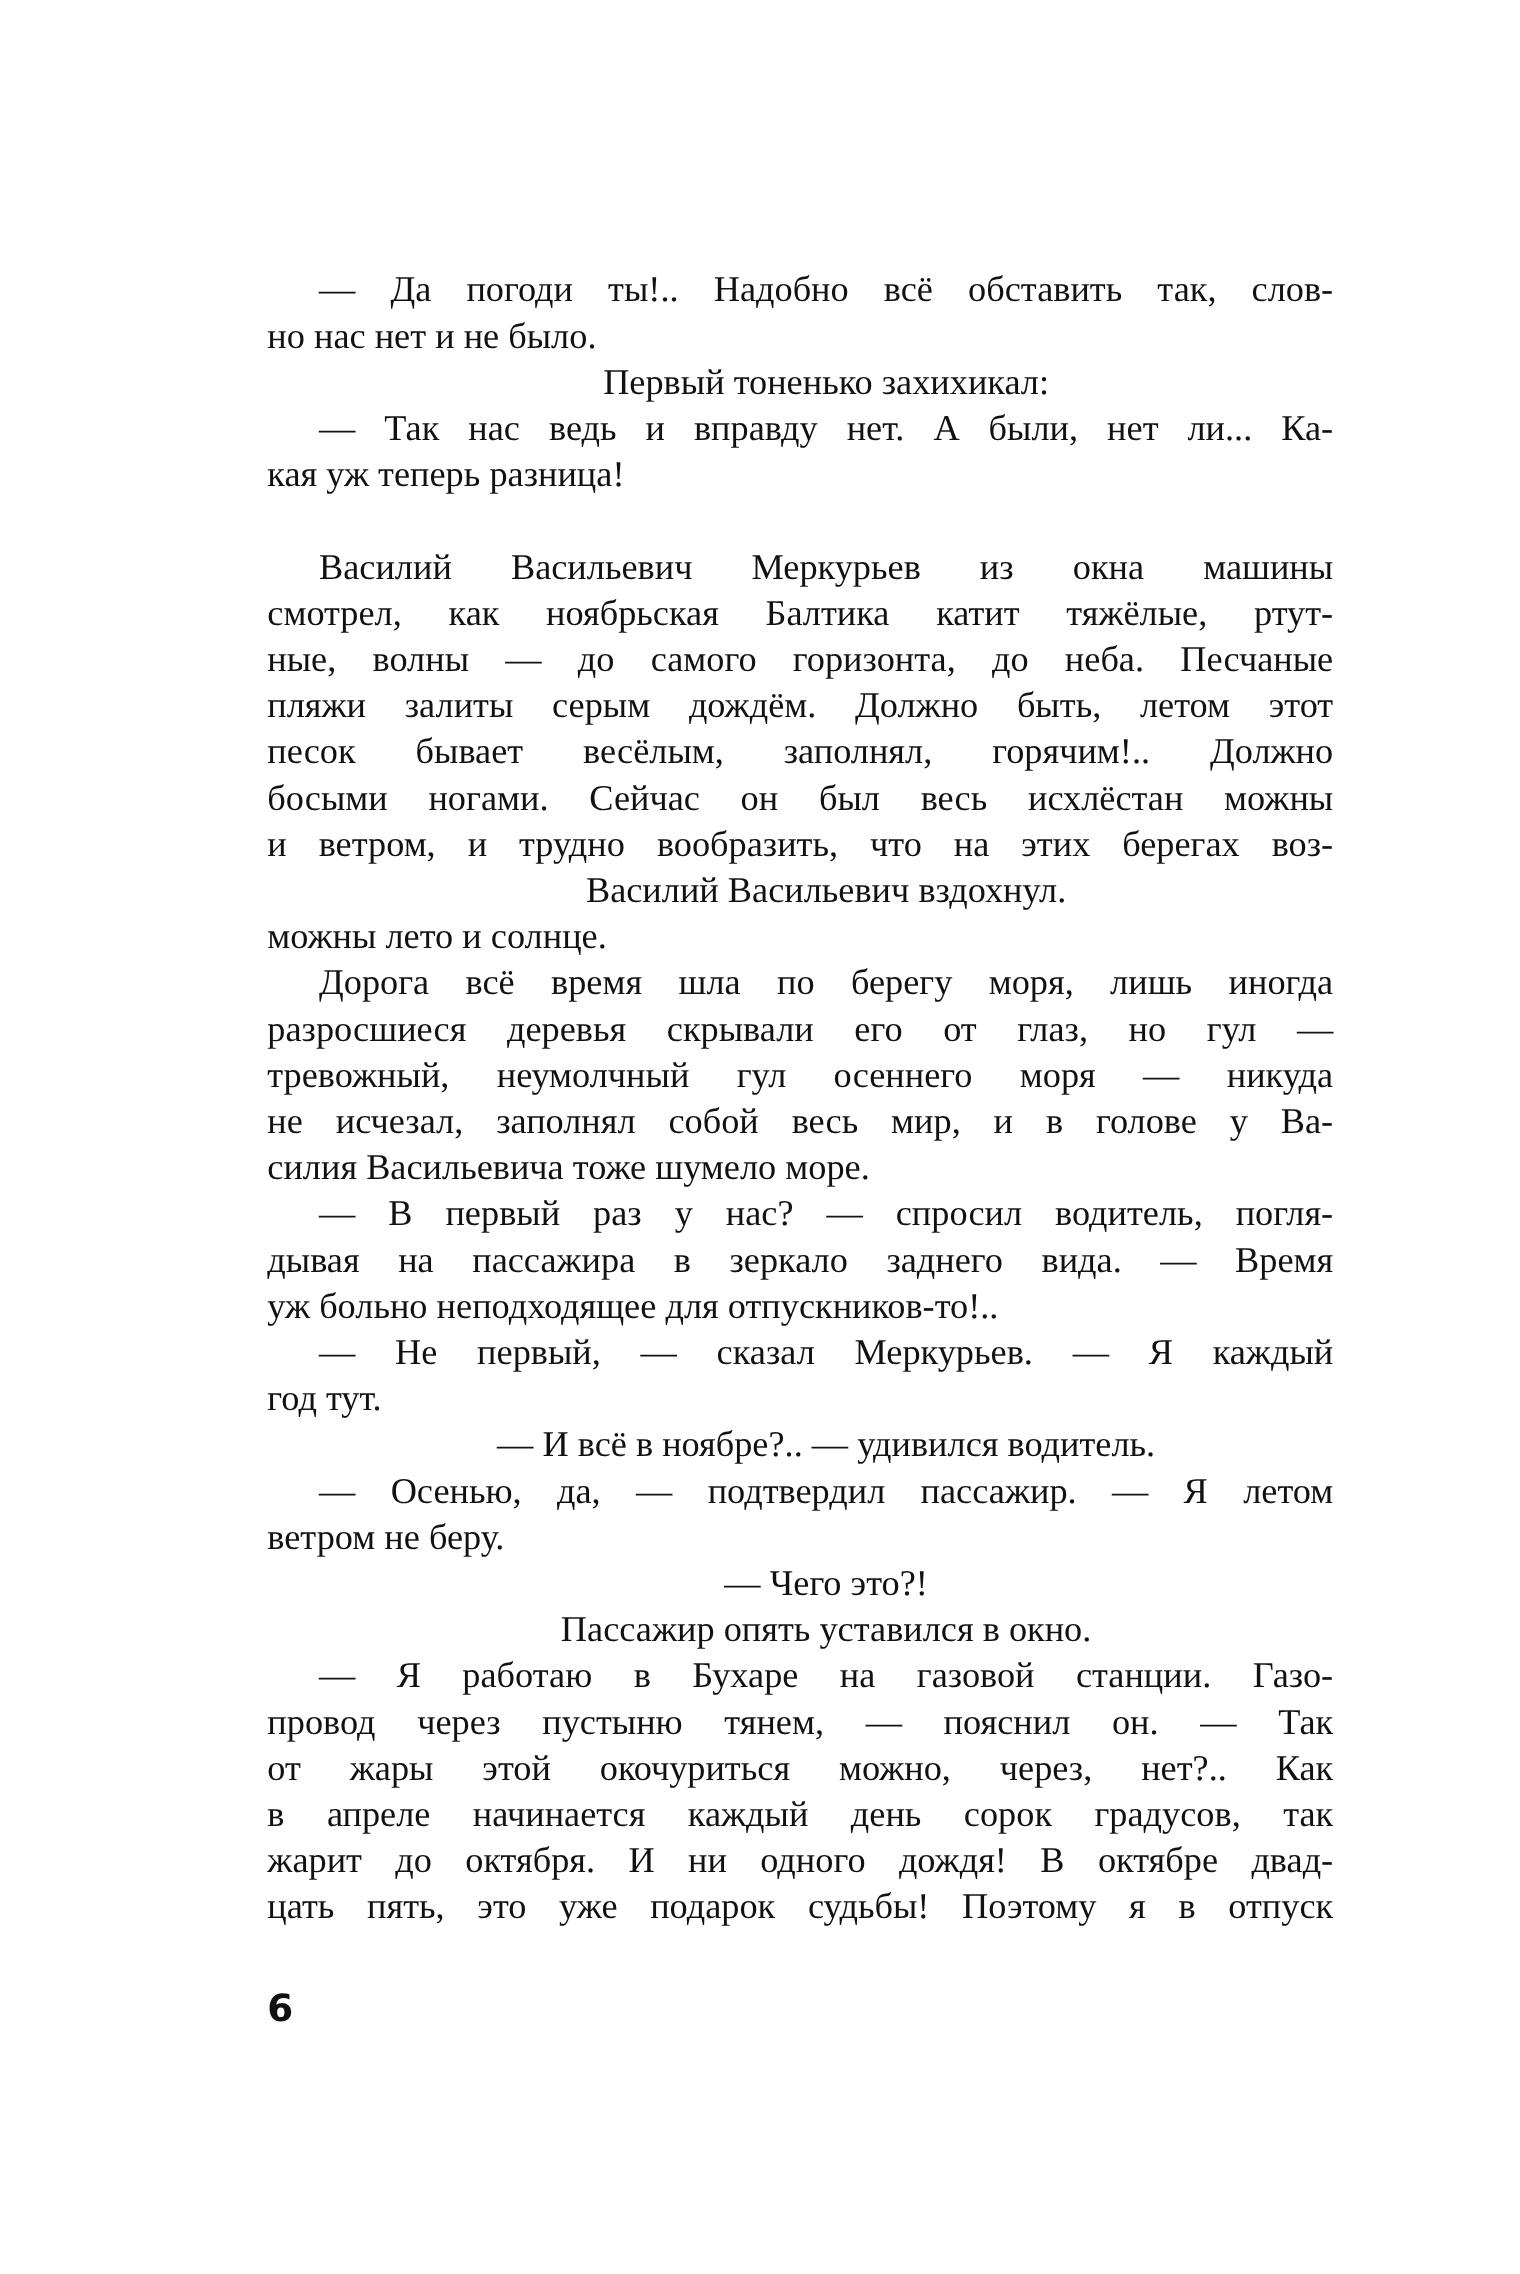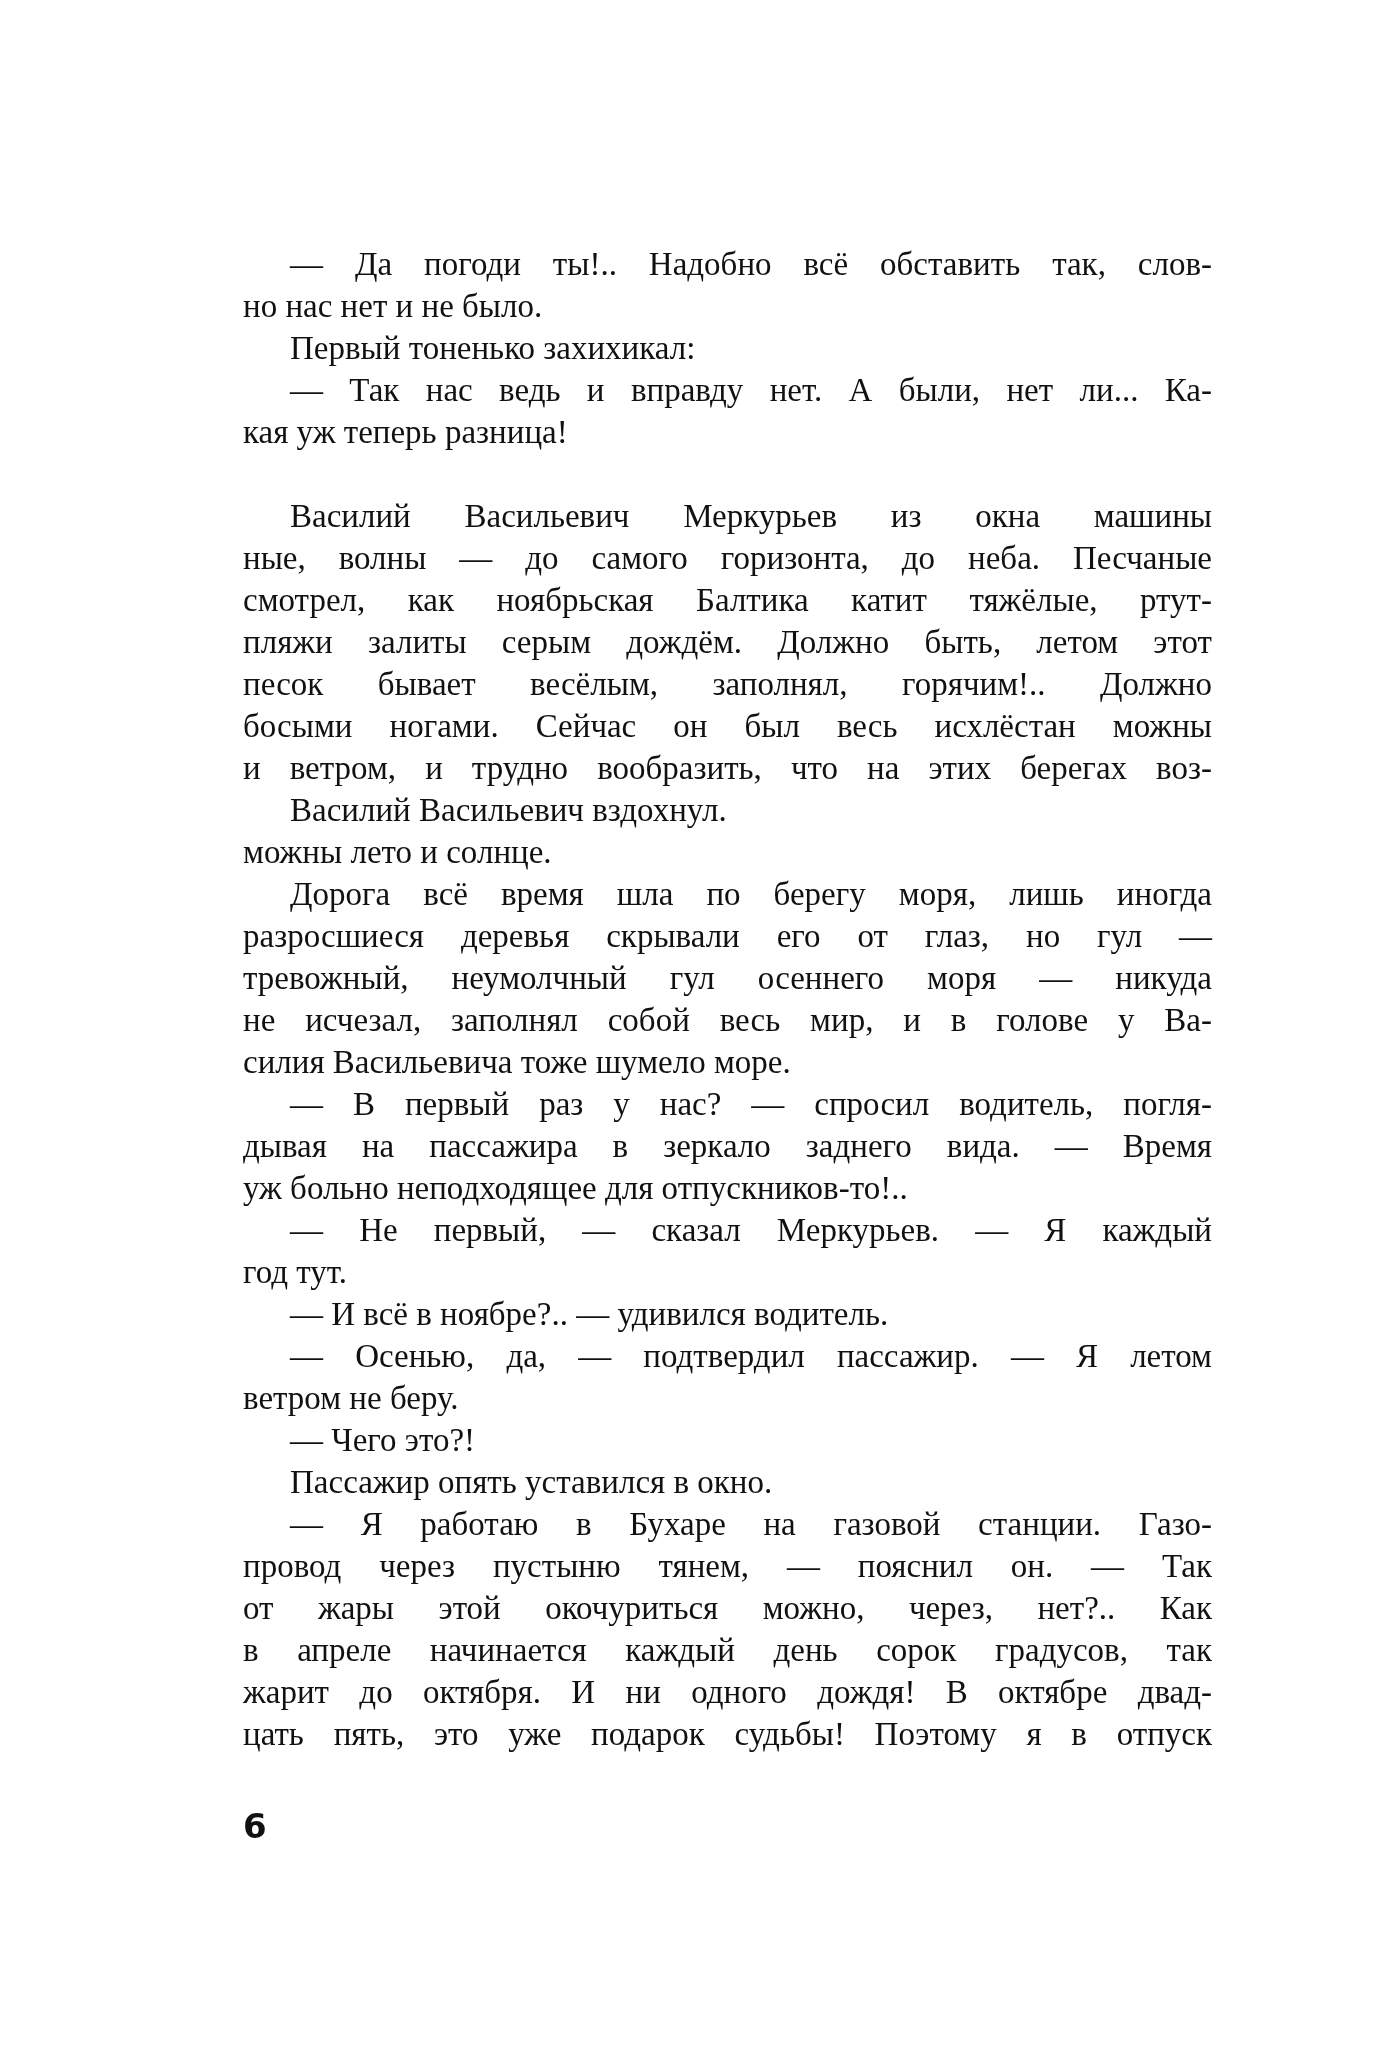--- a/index.html
+++ b/index.html
@@ -36,20 +36,21 @@
       white-space: nowrap;
       overflow: visible;
     }
     .line.full {
       text-align: justify;
       text-align-last: justify;
       white-space: normal;
     }
     .line.indent {
       padding-left: 47px;
+      text-align: center;
     }
     .line.blank {
       height: 42px;
     }
     .page-number {
       position: absolute;
       left: 243px;
       top: 1808px;
       font-family: "DejaVu Sans", "Liberation Sans", sans-serif;
       font-weight: bold;
@@ -63,22 +64,22 @@
 
 <div class="page">
   <div class="text-block" id="text-block">
       <span class="line full indent">— Да погоди ты!.. Надобно всё обставить так, слов-</span>
       <span class="line">но нас нет и не было.</span>
       <span class="line indent">Первый тоненько захихикал:</span>
       <span class="line full indent">— Так нас ведь и вправду нет. А были, нет ли... Ка-</span>
       <span class="line">кая уж теперь разница!</span>
       <span class="line blank">&nbsp;</span>
       <span class="line full indent">Василий Васильевич Меркурьев из окна машины</span>
+      <span class="line full">смотрел, как ноябрьская Балтика катит тяжёлые, ртут-</span>
       <span class="line full">ные, волны — до самого горизонта, до неба. Песчаные</span>
-      <span class="line full">смотрел, как ноябрьская Балтика катит тяжёлые, ртут-</span>
       <span class="line full">пляжи залиты серым дождём. Должно быть, летом этот</span>
       <span class="line full">песок бывает весёлым, заполнял, горячим!.. Должно</span>
       <span class="line full">босыми ногами. Сейчас он был весь исхлёстан можны</span>
       <span class="line full">и ветром, и трудно вообразить, что на этих берегах воз-</span>
       <span class="line indent">Василий Васильевич вздохнул.</span>
       <span class="line">можны лето и солнце.</span>
       <span class="line full indent">Дорога всё время шла по берегу моря, лишь иногда</span>
       <span class="line full">разросшиеся деревья скрывали его от глаз, но гул —</span>
       <span class="line full">тревожный, неумолчный гул осеннего моря — никуда</span>
       <span class="line full">не исчезал, заполнял собой весь мир, и в голове у Ва-</span>

